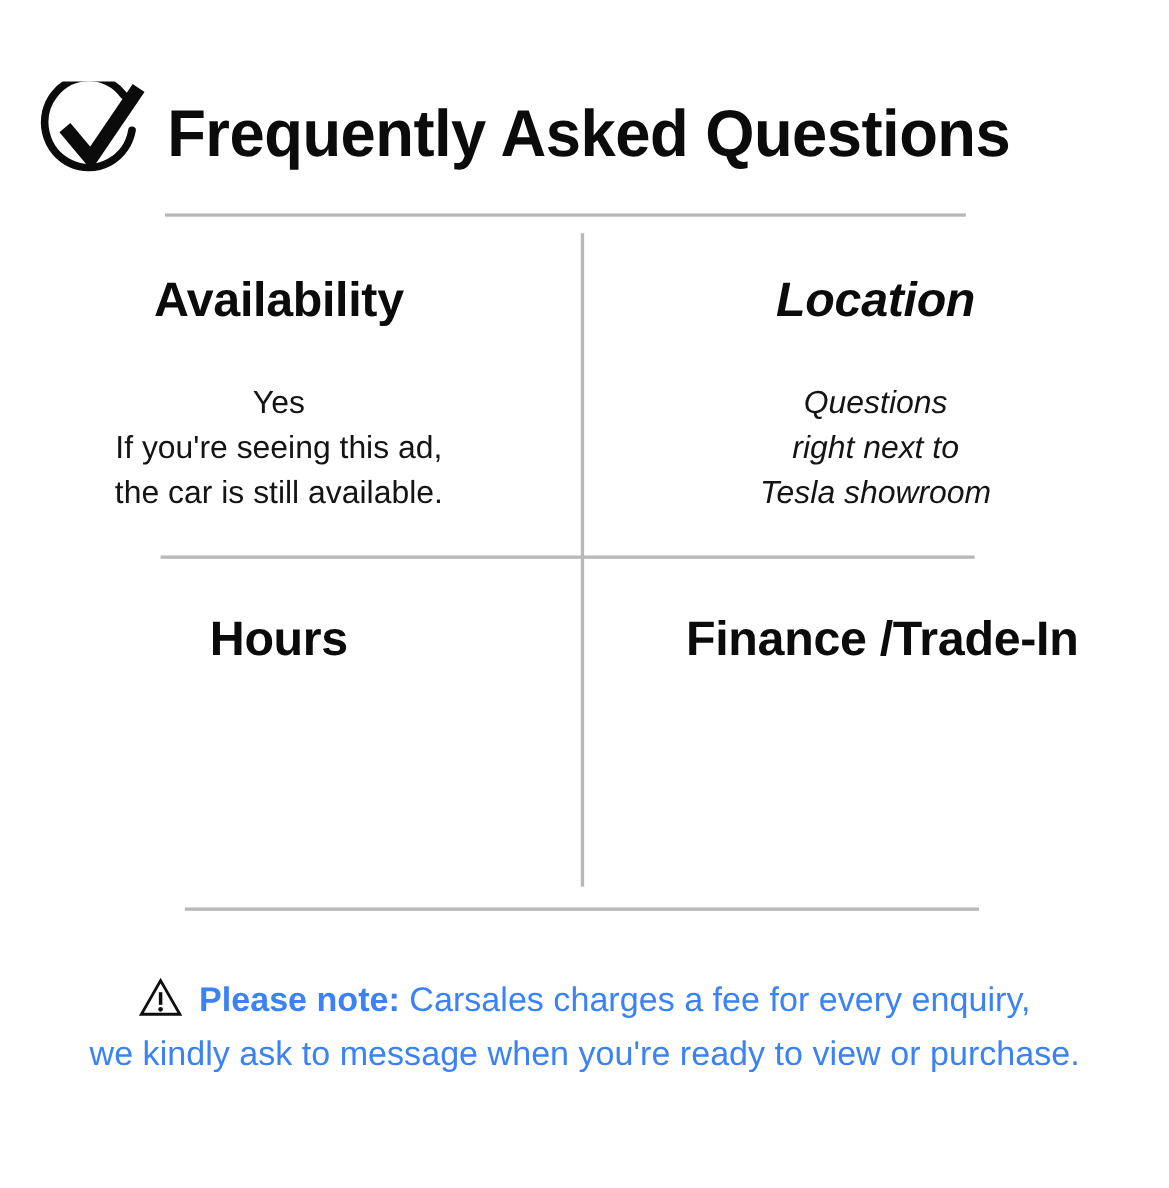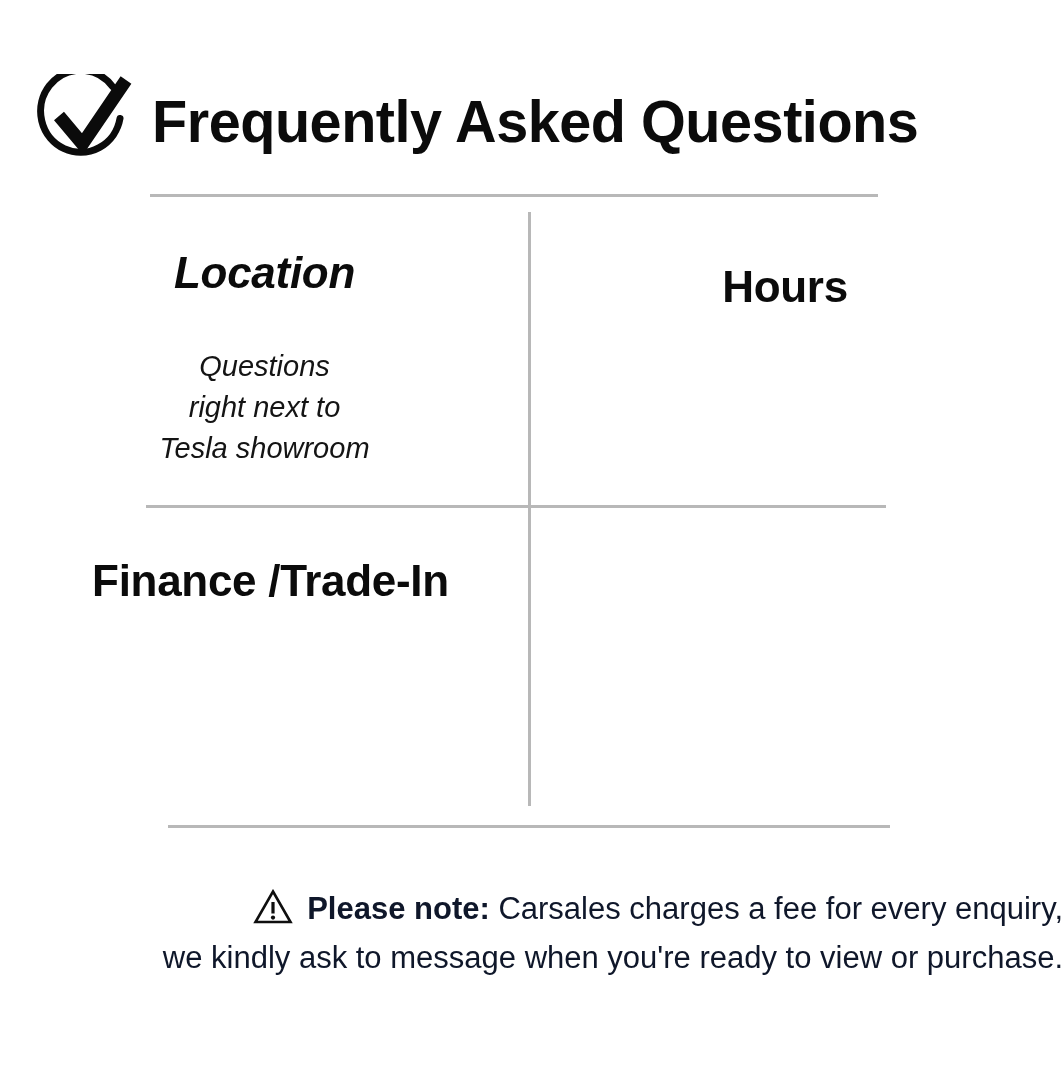--- a/index.html
+++ b/index.html
@@ -112,24 +112,24 @@
   .cell-location .faq-body     { margin-top: 50px; }
   .cell-hours .faq-body        { margin-top: 47px; }
   .cell-finance .faq-body      { margin-top: 47px; }
 
   
   .footer-note {
     position: absolute;
     left: 0;
     top: 884px;
     width: 1063px;
-    text-align: right;
+    text-align: center;
     font-size: 31px;
     line-height: 49px;
-    color: #0f172a;
+    color: #3b82f6;
   }
   .warn-icon {
     width: 40px;
     height: 36px;
     vertical-align: -6px;
     margin-right: 6px;
   }
   .note-strong {
     font-weight: bold;
   }
@@ -150,20 +150,26 @@
     <h1 class="page-title">Frequently Asked Questions</h1>
   </div>
 
   <div class="rule rule-top"></div>
   <div class="rule rule-middle"></div>
   <div class="rule rule-bottom"></div>
   <div class="rule-vertical"></div>
 
   <div class="faq-grid">
 
+    <div class="faq-cell cell-availability">
+      <h2 class="faq-heading">Availability</h2>
+      <p class="faq-body">Yes
+If you're seeing this ad,
+the car is still available.</p>
+    </div>
 
     <div class="faq-cell cell-location">
       <h2 class="faq-heading">Location</h2>
       <p class="faq-body">Questions
 right next to
 Tesla showroom</p>
     </div>
 
     <div class="faq-cell cell-hours">
       <h2 class="faq-heading">Hours</h2>

